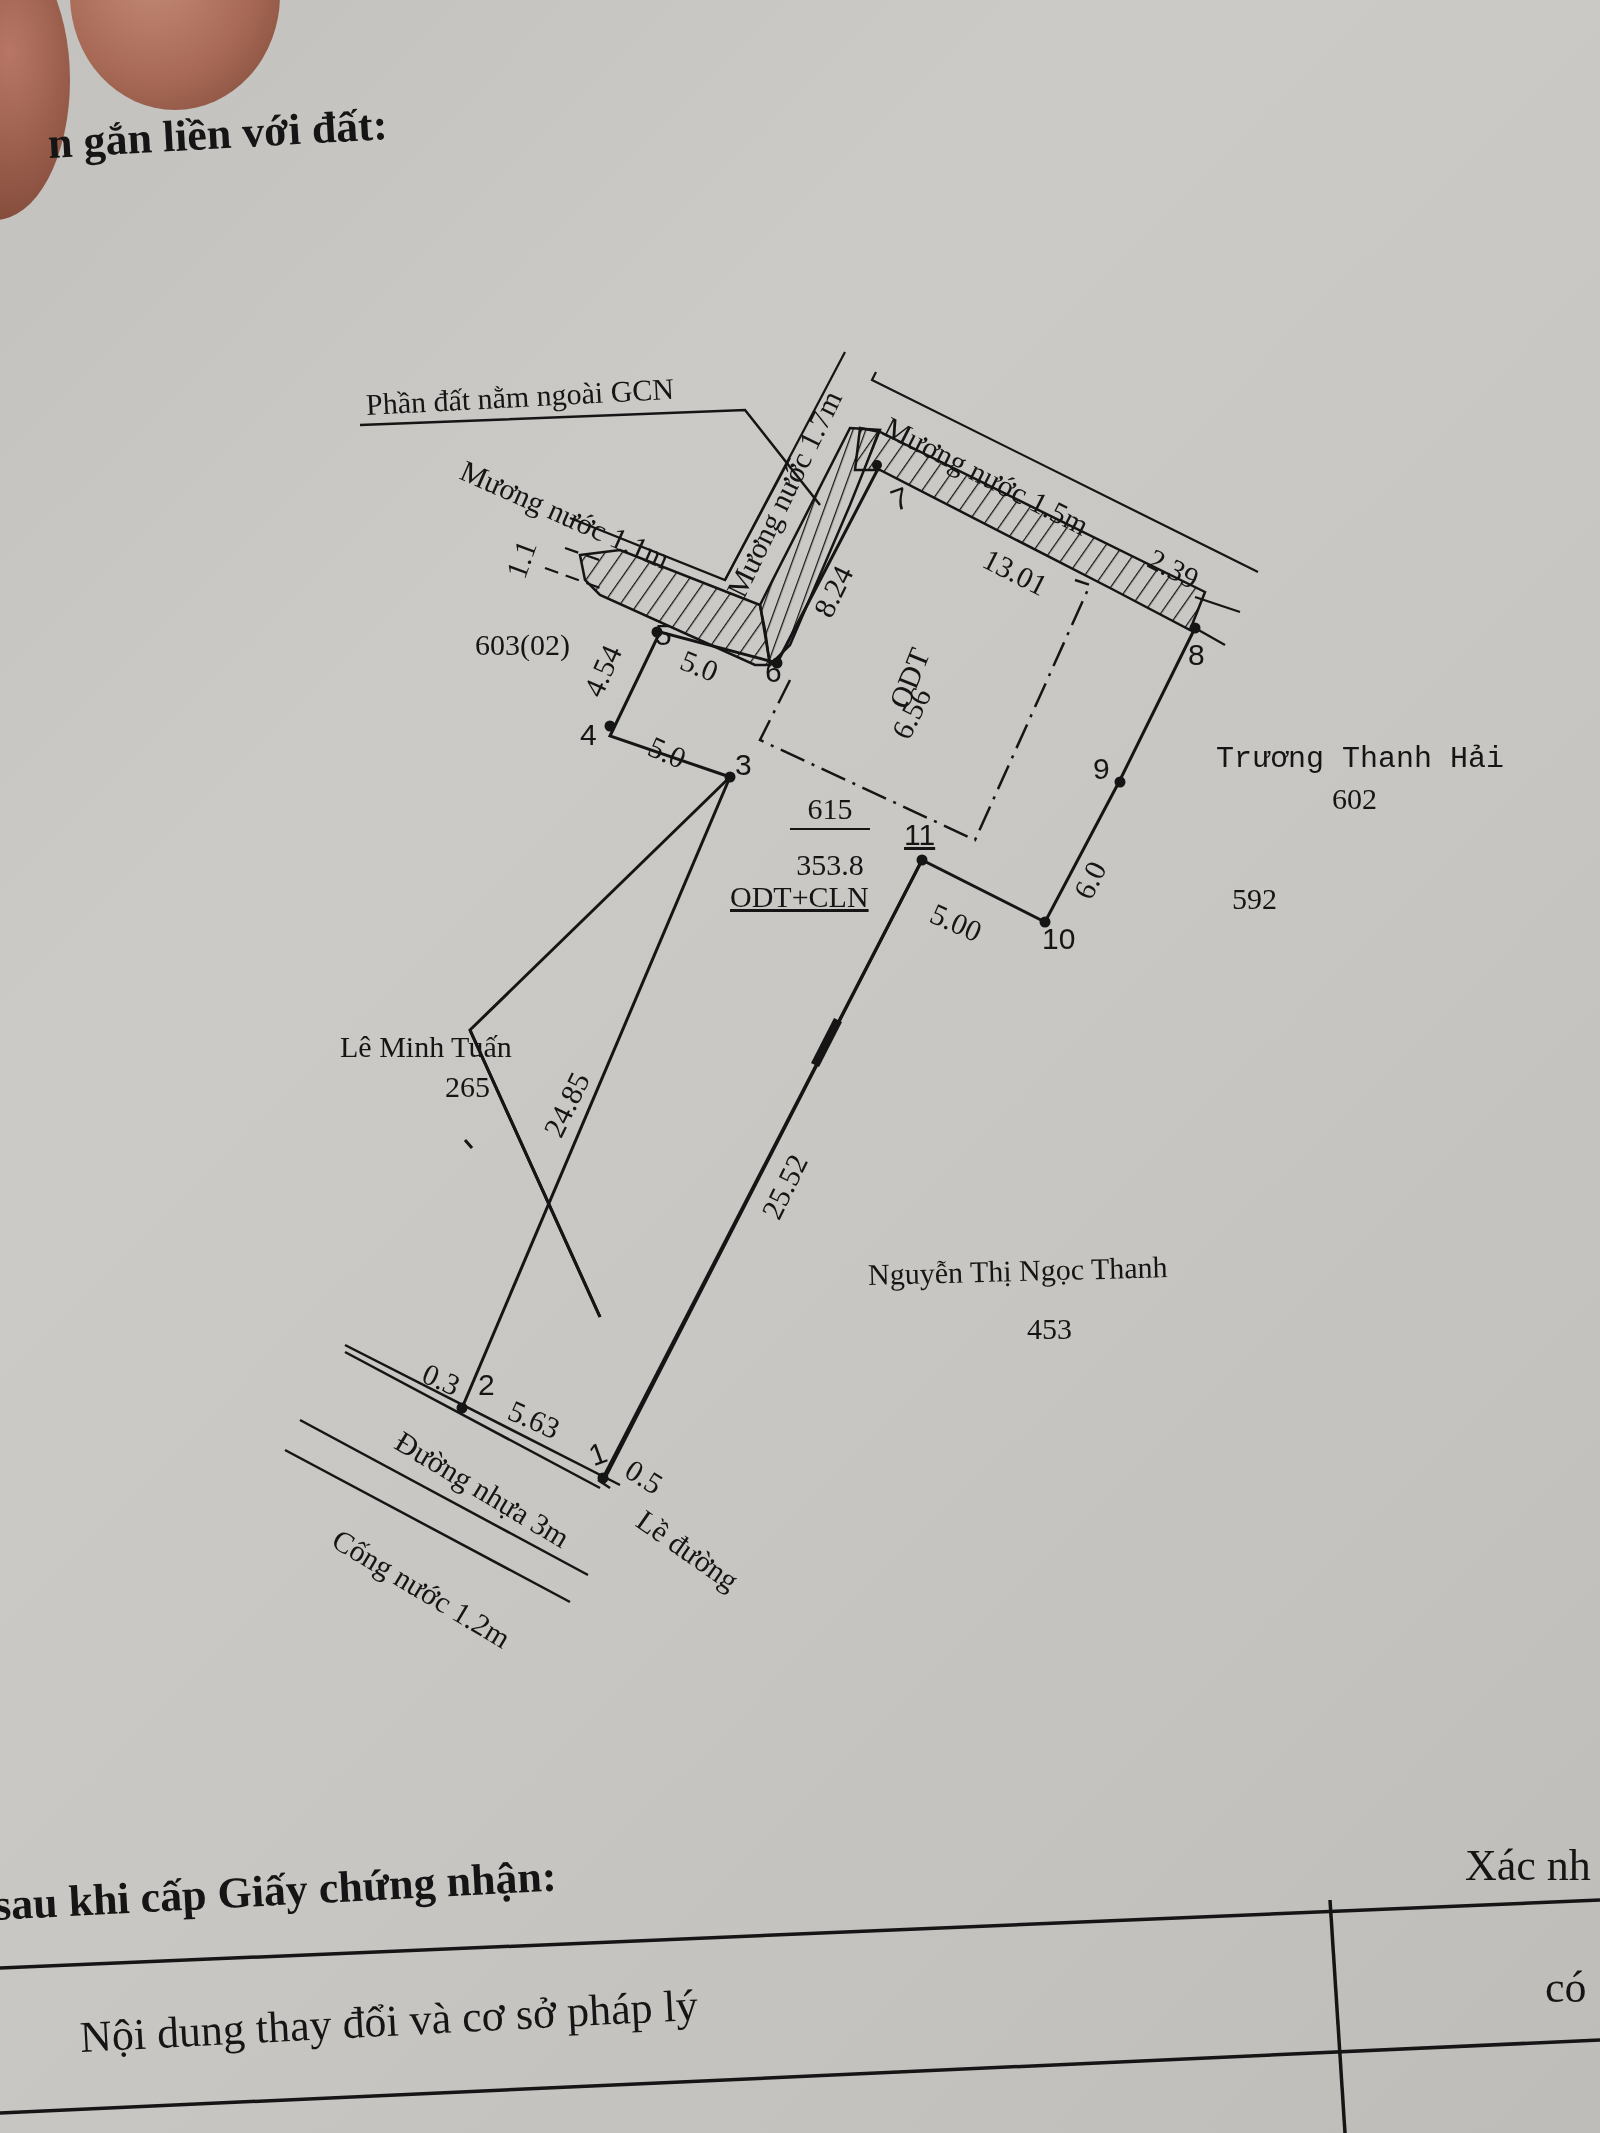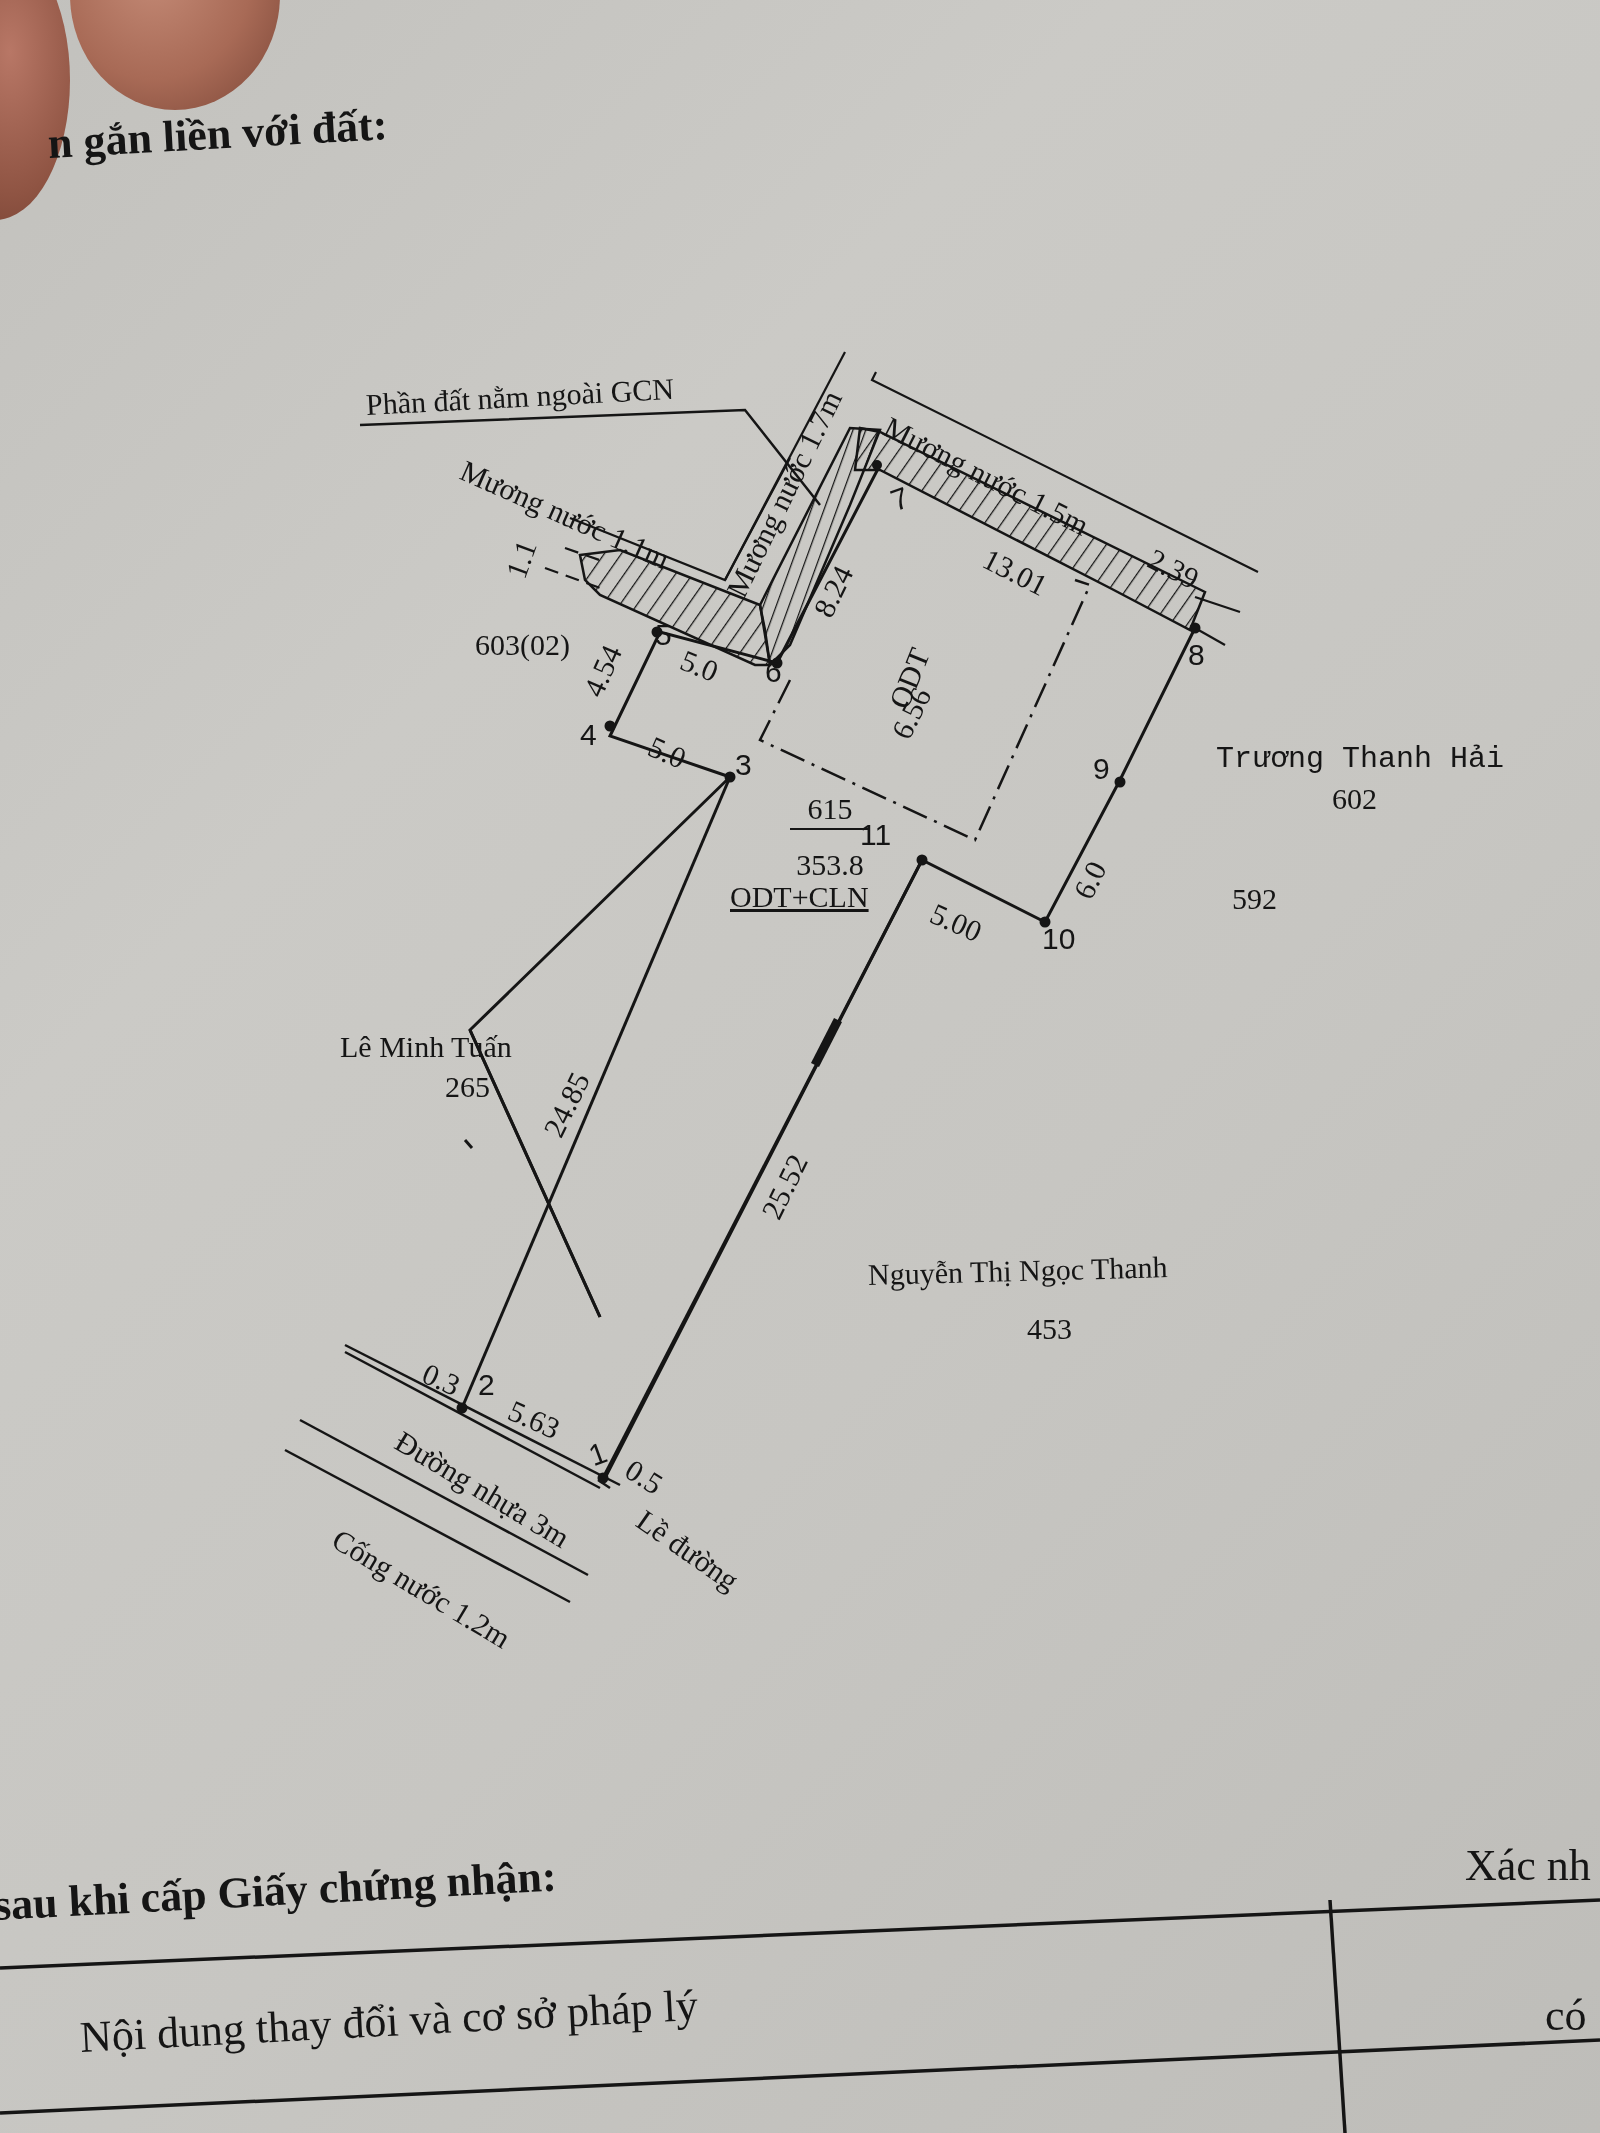--- a/index.html
+++ b/index.html
@@ -134,21 +134,21 @@
 <div class="lbl sans" style="left:590px; top:1440px; transform: rotate(-20deg);">1</div>
 <div class="lbl sans" style="left:478px; top:1368px;">2</div>
 <div class="lbl sans" style="left:735px; top:748px;">3</div>
 <div class="lbl sans" style="left:580px; top:718px;">4</div>
 <div class="lbl sans" style="left:655px; top:618px;">5</div>
 <div class="lbl sans" style="left:765px; top:655px;">6</div>
 <div class="lbl sans" style="left:892px; top:485px; transform: rotate(-20deg);">7</div>
 <div class="lbl sans" style="left:1188px; top:638px;">8</div>
 <div class="lbl sans" style="left:1093px; top:752px;">9</div>
 <div class="lbl sans" style="left:1042px; top:922px;">10</div>
-<div class="lbl sans" style="left:860px; top:818px;">11</div>
+<div class="lbl sans" style="left:904px; top:818px;text-decoration:underline;">11</div>
 
 <div class="frac" style="left:770px; top:792px; width:80px;">
   <div class="num">615</div>
   <div class="den">353.8</div>
 </div>
 <div class="lbl" style="left:730px; top:880px;text-decoration:underline;">ODT+CLN</div>
 
 <div class="lbl" style="left:1216px; top:742px;font-family:Liberation Mono, monospace;">Trương Thanh Hải</div>
 <div class="lbl" style="left:1332px; top:782px;">602</div>
 <div class="lbl" style="left:1232px; top:882px;">592</div>
@@ -167,13 +167,13 @@
 <svg class="plot" width="1600" height="2133" viewBox="0 0 1600 2133">
   <g stroke="#151515" stroke-width="3.5" fill="none">
     <line x1="0" y1="1968" x2="1600" y2="1900"></line>
     <line x1="0" y1="2113" x2="1600" y2="2040"></line>
     <line x1="1330" y1="1900" x2="1345" y2="2133"></line>
   </g>
 </svg>
 
 <div class="table-text" style="left:80px; top:2012px; transform: rotate(-3deg);">Nội dung thay đổi và cơ sở pháp lý</div>
 <div class="table-text" style="left:1465px; top:1840px;">Xác nh</div>
-<div class="table-text" style="left:1545px; top:1962px;margin-top:28px;">có</div>
+<div class="table-text" style="left:1545px; top:1962px;">có</div>
 
 </body></html>

